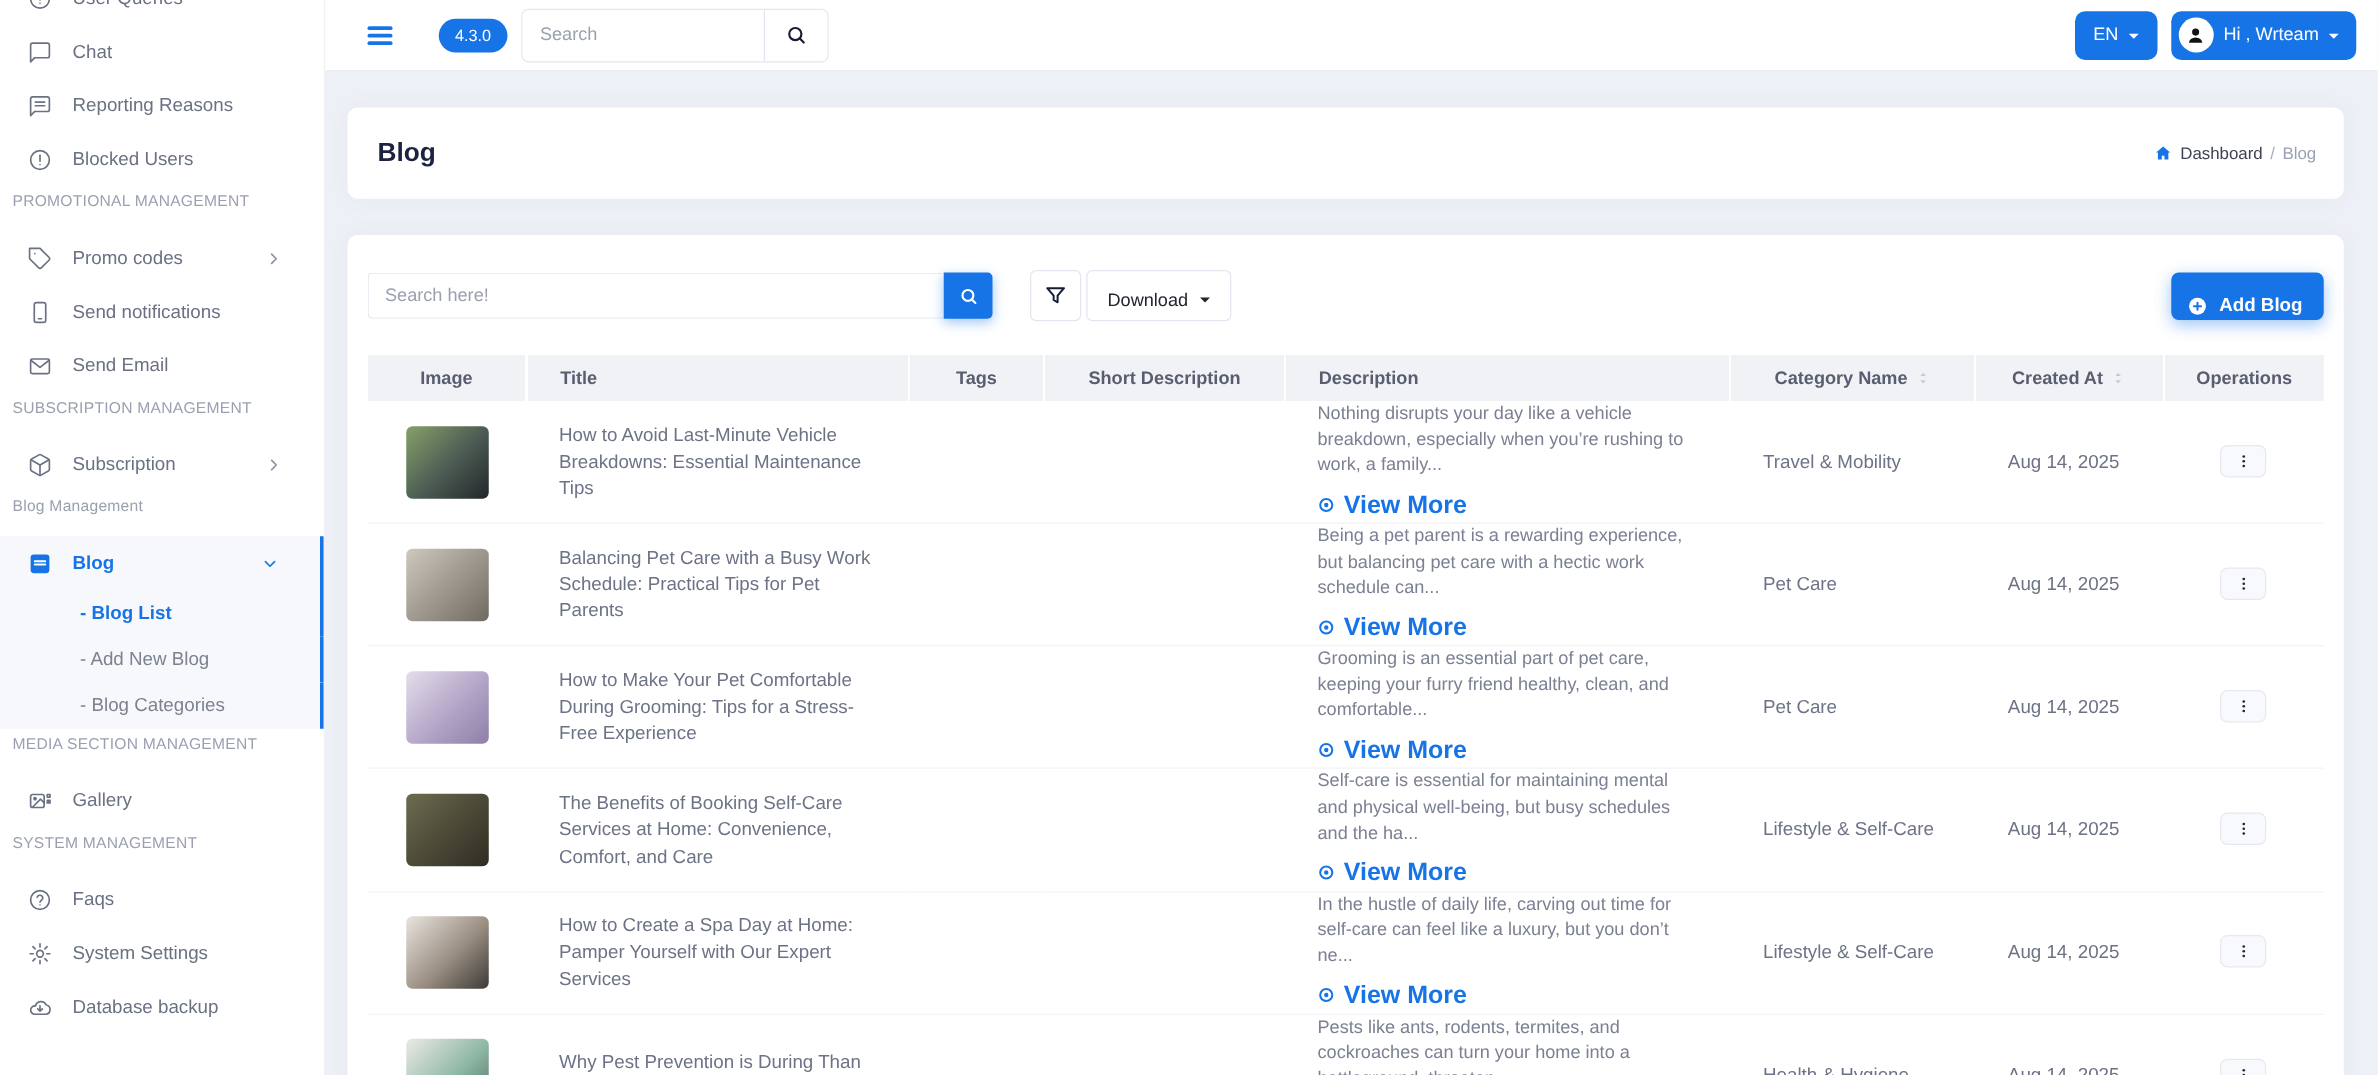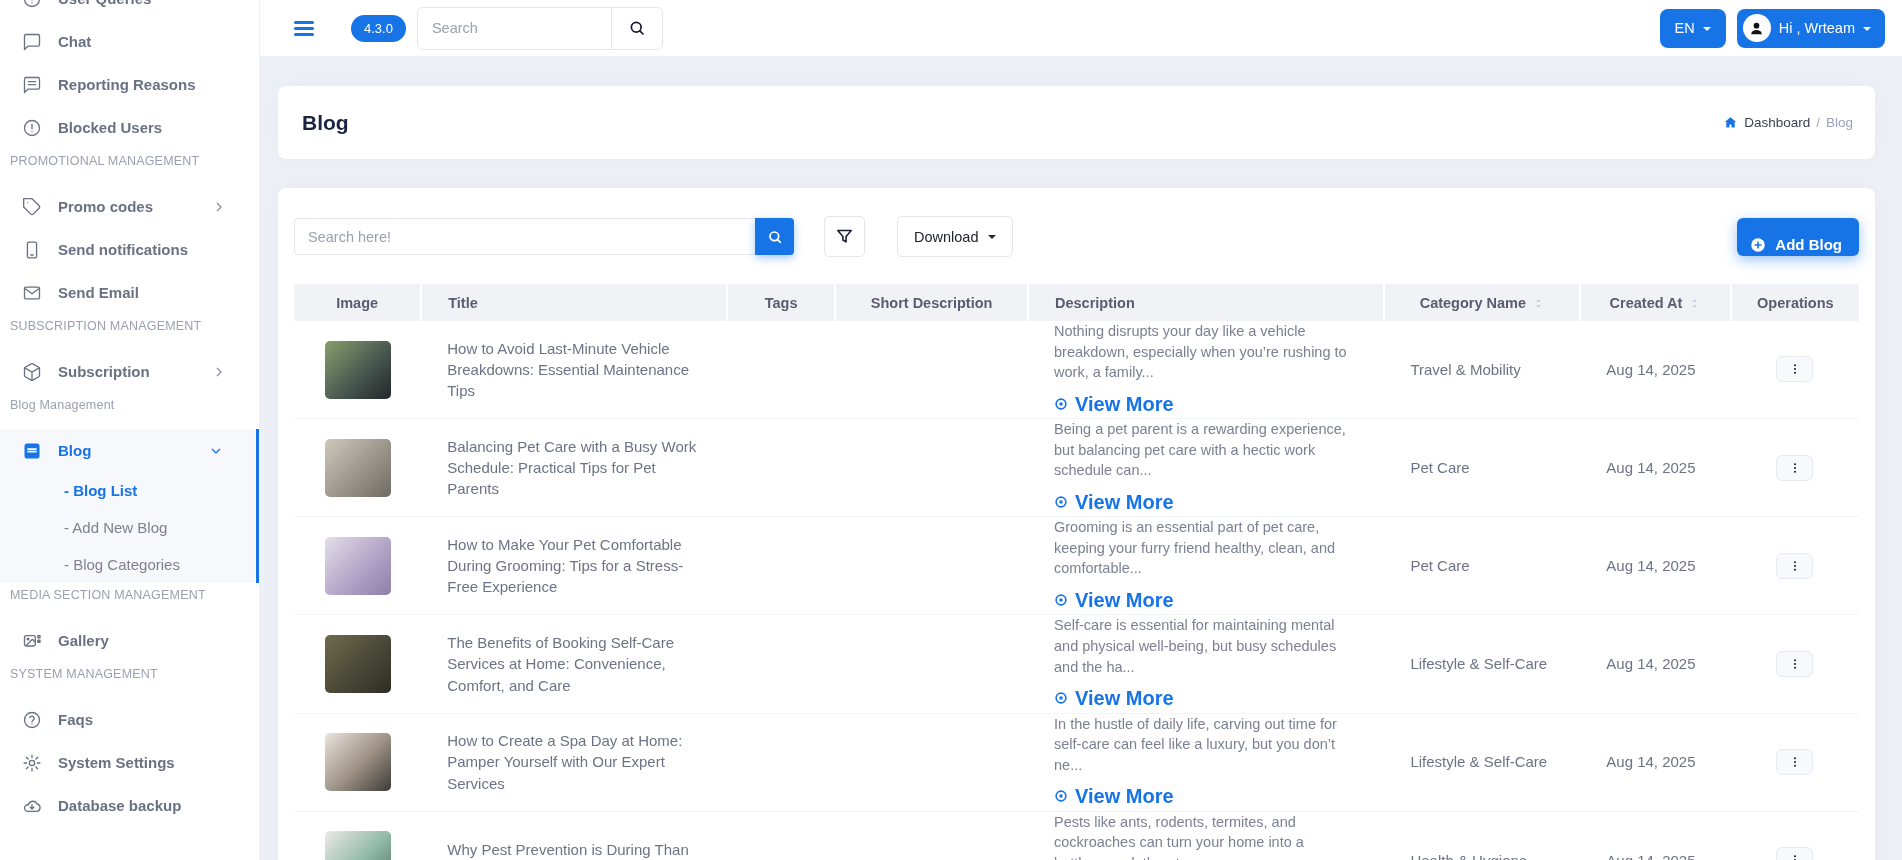--- a/index.html
+++ b/index.html
@@ -4,21 +4,21 @@
 <style>
   * { box-sizing: border-box; margin: 0; padding: 0; }
   html,body { width:1902px; height:860px; overflow:hidden; }
   body { font-family:"Liberation Sans", sans-serif; background:#eef0f7; color:#6d7386; }
 
   
   .sidebar { position:absolute; left:0; top:0; width:260px; height:860px; background:#fff;
              border-right:1px solid #f0f1f6; overflow:hidden; z-index:5; }
   .nav { margin-top:-23px; }
   .nav-item { height:43px; display:flex; align-items:center; padding-left:22px; position:relative;
-              font-size:15px; color:#6a7183; cursor:pointer;font-weight:bold; }
+              font-size:15px; color:#6a7183; cursor:pointer; }
   .nav-item .icn { width:20px; height:20px; margin-right:16px; color:#6a7183; flex:none; }
   .nav-item .chev { position:absolute; right:16px; width:16px; height:16px; color:#8b92a3; }
   .nav-section { height:32px; margin-top:-4px; margin-bottom:8px; display:flex; align-items:center;
                  padding-left:10px; font-size:12.5px; color:#9ba0b0; letter-spacing:.2px; }
   .nav-sub { height:37px; display:flex; align-items:center; padding-left:64px; font-size:15px;
              color:#7c828f; cursor:pointer; }
   .hl { background:#f7f8fc; border-right:3px solid #1674e6; }
   .nav-item.active { color:#1674e6; font-weight:bold; }
   .nav-item.active .icn, .nav-item.active .chev { color:#1674e6; }
   .nav-sub.active { color:#1674e6; font-weight:bold; }
@@ -65,22 +65,22 @@
   .tools { display:flex; align-items:center; }
   .tbl-search { display:flex; width:500px; height:37px; }
   .tbl-search input { flex:1; border:1px solid #e4e6ef; border-right:none; border-radius:4px 0 0 4px;
                       padding:0 13px; font-size:14.5px; font-family:inherit; color:#3f4254; outline:none; }
   .tbl-search input::placeholder { color:#9aa0ad; }
   .tbl-search button { width:39px; border:none; background:#1674e6; border-radius:0 4px 4px 0;
                        display:flex; align-items:center; justify-content:center; cursor:pointer;
                        box-shadow:0 3px 9px rgba(22,116,230,.38); }
   .icon-btn { margin-left:30px; width:41px; height:41px; background:#fff; border:1px solid #e4e6ef;
               border-radius:5px; display:flex; align-items:center; justify-content:center; cursor:pointer; }
-  .dl-btn { margin-left:32px; height:41px; padding:4px 16px; background:#fff; border:1px solid #e4e6ef;
-            border-radius:5px; display:flex; align-items:center; gap:9px; font-size:14.5px; color:#20242e;
+  .dl-btn { margin-left:4px; height:41px; padding:16px 16px; background:#fff; border:1px solid #e4e6ef;
+            border-radius:5px; display:flex; align-items:flex-start; gap:9px; font-size:14.5px; color:#20242e;
             cursor:pointer; font-family:inherit; }
   .dl-btn .caret { border-top-color:#20242e; }
   .add-btn { margin-left:auto; height:38px; padding:16px 17px 0 12px; border-radius:6px; gap:8px;
              font-size:15px; font-weight:bold; box-shadow:0 4px 13px rgba(22,116,230,.42); }
   .add-btn svg { width:18px; height:18px; }
 
   
   table { width:100%; margin-top:27px; border-collapse:collapse; table-layout:fixed; }
   thead th { background:#f1f2f6; height:37px; font-size:14.5px; font-weight:bold; color:#585d70;
              text-align:center; position:relative; }

